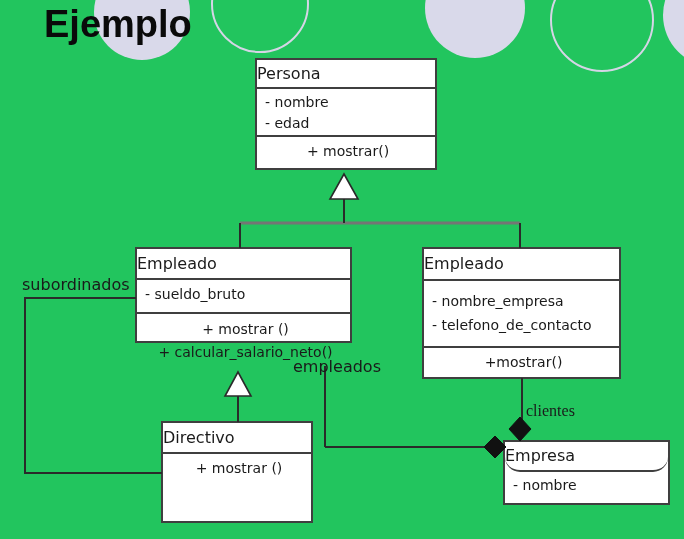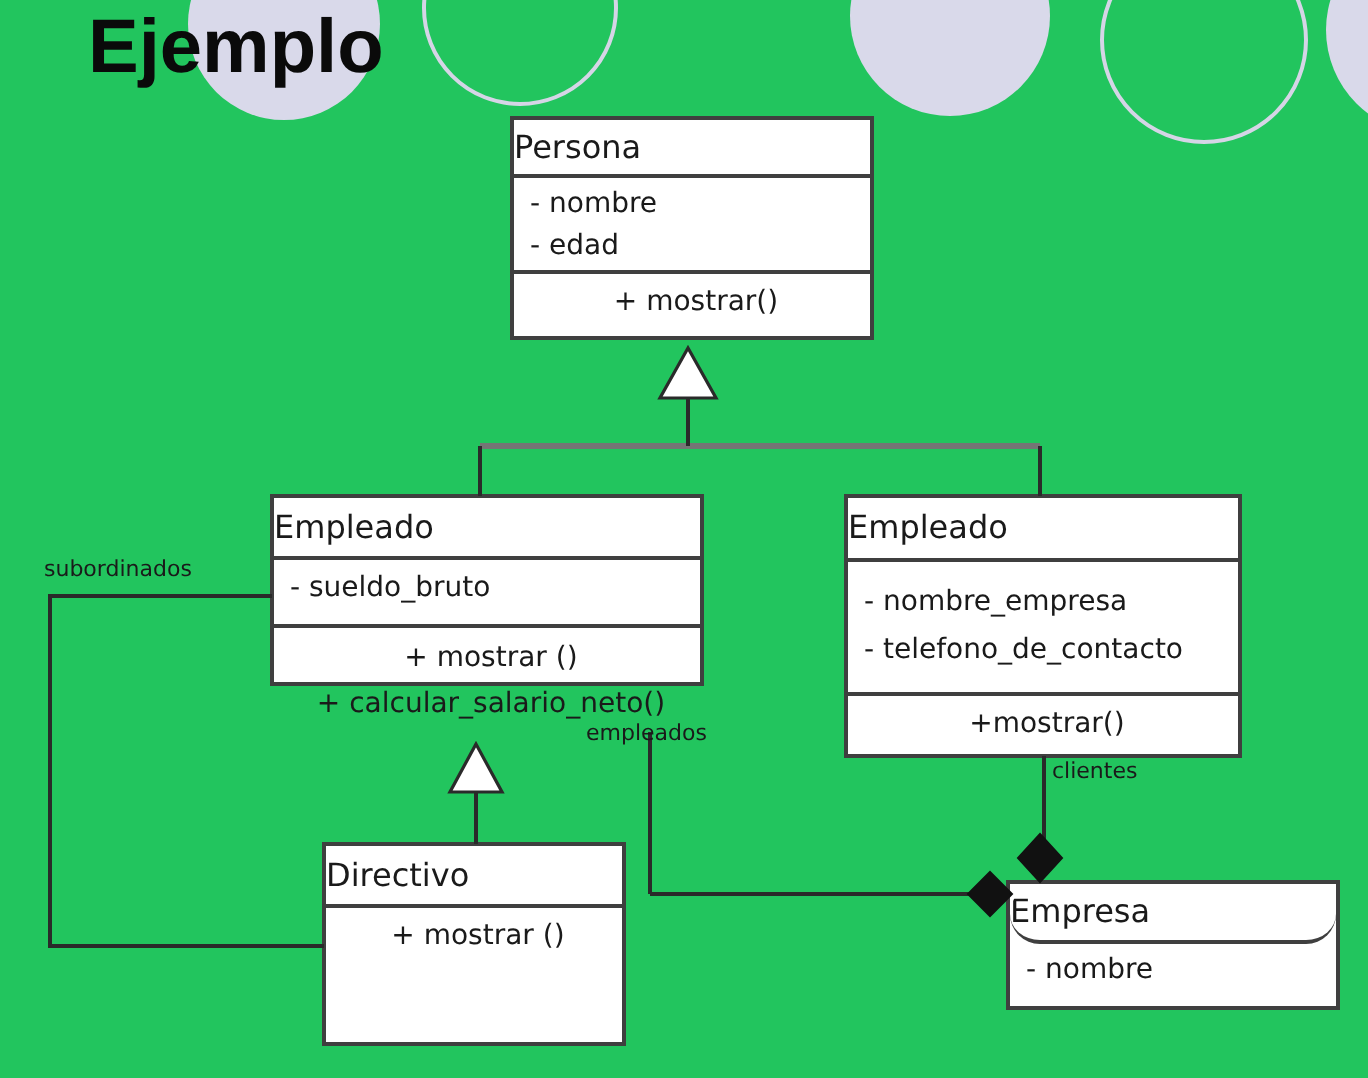--- a/index.html
+++ b/index.html
@@ -81,24 +81,24 @@
   #box-empresa .attrs{height:31px;padding-top:3px;border-bottom:none;}
 
   
   #wires{position:absolute;left:0;top:0;width:684px;height:539px;z-index:3;pointer-events:none;}
   #wires line{stroke:var(--line-black,#2a2a2a);stroke-width:2;}
   #wires line.gray{stroke:var(--connector-gray,#757575);stroke-width:3;}
   #wires polygon.tri{fill:#ffffff;stroke:var(--line-black,#2a2a2a);stroke-width:1.6;}
   #wires polygon.dia{fill:var(--diamond,#111111);stroke:var(--diamond,#111111);}
 
   
-  .assoc-label{position:absolute;z-index:4;font-size:11px;line-height:20px;white-space:nowrap;text-align:center;}
+  .assoc-label{position:absolute;z-index:4;font-size:16px;line-height:20px;white-space:nowrap;text-align:center;}
   #lbl-subordinados{left:22px;top:275px;}
   #lbl-empleados{left:293px;top:357px;}
-  #lbl-clientes{left:526px;top:376px;}
+  #lbl-clientes{left:526px;top:401px;font-family:Liberation Serif, serif;}
 </style>
 </head>
 <body>
 
 <div id="slide">
 
   <div id="c1" class="circle filled"></div>
   <div id="c2" class="circle outline"></div>
   <div id="c3" class="circle filled"></div>
   <div id="c4" class="circle outline"></div>

